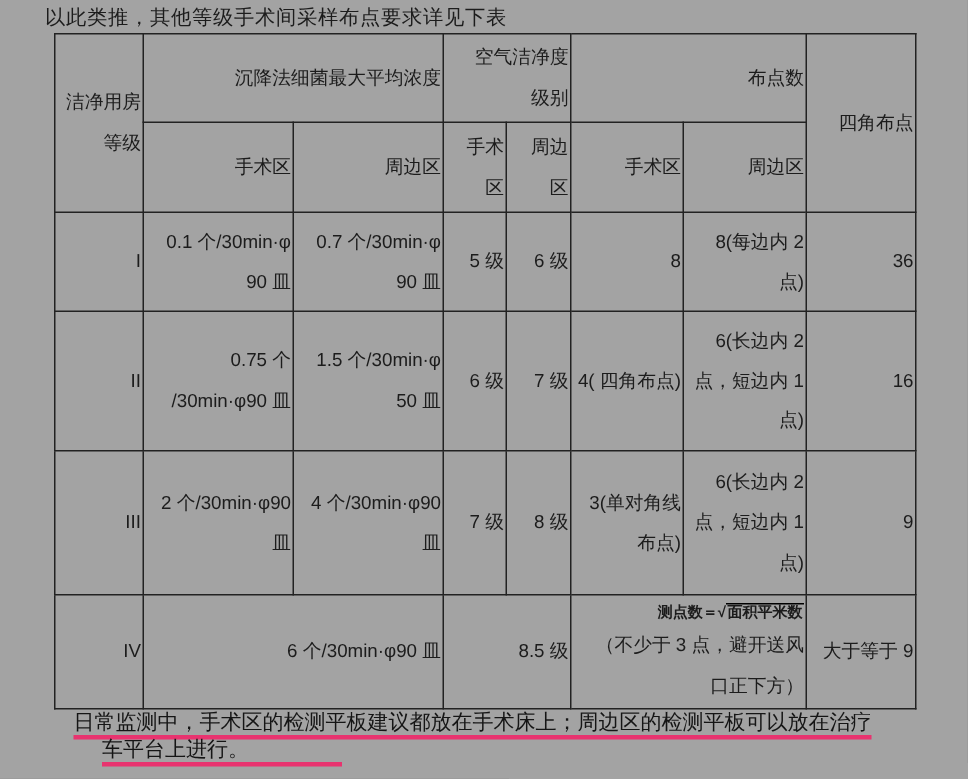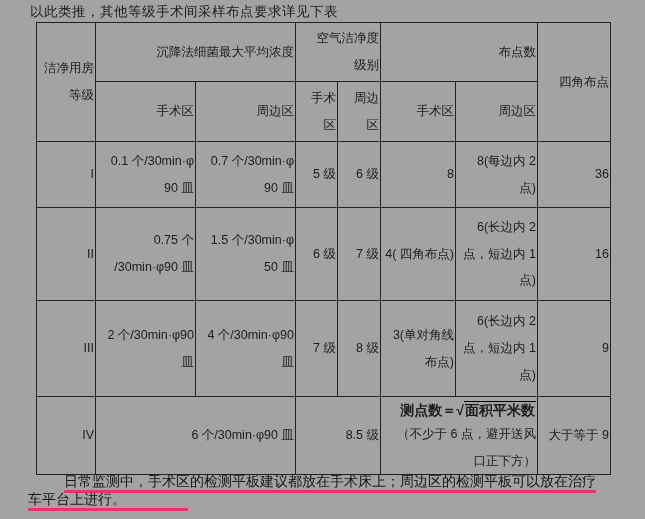--- a/index.html
+++ b/index.html
@@ -27,39 +27,39 @@
   }
   table.main td {
     border: 1px solid var(--line);
     text-align: right; vertical-align: middle;
     font-size: 12.5px; line-height: 2.15;
     padding: 0 1px;
     overflow: hidden;
   }
   .pre { white-space: pre-line; }
   .formula {
-    font-size: 14px; font-weight: bold;
+    font-size: 10px; font-weight: bold;
     line-height: 1.6; white-space: nowrap;
     margin-top: 2px;
   }
   .radicand { border-top: 1px solid #000; padding: 0 1px; }
   .sqrt-sign { font-weight: bold; }
   .note { font-size: 12.5px; line-height: 2.1; }
   .footer {
     position: absolute; left: 28px; top: 472px; width: 592px;
     font-size: 14px; color: #151515;
   }
   .footer .row { display: block; line-height: 18px; }
   .footer .u {
     border-bottom: 3px solid var(--accent);
     padding-bottom: 1px;
     display: inline;
   }
-  .footer .indent { margin-left: 36px; }
-  .footer .tail { padding-right: 62px; }
+  .footer .indent { margin-left: 21px; }
+  .footer .tail { padding-right: 62px; margin-left: 40px; }
 </style>
 </head>
 <body>
 
 <div class="page">
 
   <div class="intro">以此类推，其他等级手术间采样布点要求详见下表</div>
 
   <table class="main">
     <colgroup>
@@ -137,21 +137,21 @@
 点)</td>
         <td>9</td>
       </tr>
 
       <tr style="height:76px">
         <td>IV</td>
         <td colspan="2">6 个/30min·φ90 皿</td>
         <td colspan="2">8.5 级</td>
         <td colspan="2">
           <div class="formula"><span>测点数＝</span><span class="sqrt-sign">√</span><span class="radicand">面积平米数</span></div>
-          <div class="note pre">（不少于 6 点，避开送风
+          <div class="note pre">（不少于 3 点，避开送风
 口正下方）</div>
         </td>
         <td>大于等于 9</td>
       </tr>
     </tbody>
   </table>
 
   <div class="footer">
     <span class="row"><span class="u indent">日常监测中，手术区的检测平板建议都放在手术床上；周边区的检测平板可以放在治疗</span></span>
     <span class="row"><span class="u tail">车平台上进行。</span></span>

